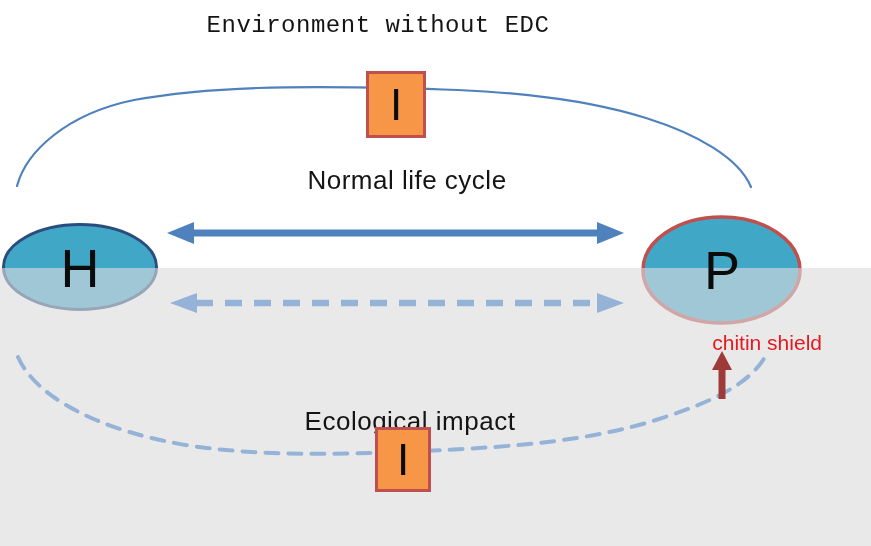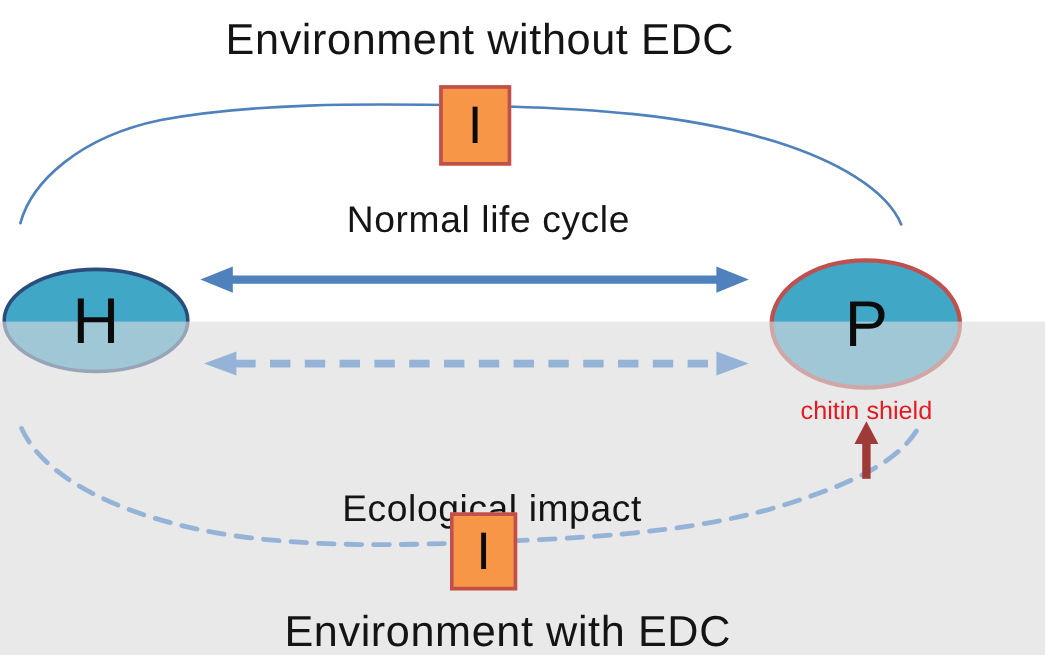--- a/index.html
+++ b/index.html
@@ -12,22 +12,22 @@
     overflow:hidden;
   }
   .layer{position:absolute;inset:0;width:871px;height:546px;pointer-events:none;}
   .z1{z-index:1;} .z3{z-index:3;}
   .band{
     position:absolute;left:0;top:268px;width:871px;height:278px;
     background:rgba(220,220,221,0.62);
     z-index:2;
   }
   .lbl{position:absolute;text-align:center;white-space:nowrap;z-index:4;}
-  .t-big{font-size:36px;letter-spacing:0.5px;}
-  .t-mid{font-size:31px;letter-spacing:0.5px;}
+  .t-big{font-size:24px;letter-spacing:0.5px;font-family:Liberation Mono, monospace;}
+  .t-mid{font-size:26px;letter-spacing:0.5px;}
   .t-red{font-size:21px;color:var(--c-red_text,#E5191F);}
   .node-letter{
     position:absolute;z-index:4;width:100px;height:60px;
     display:flex;align-items:center;justify-content:center;
     font-size:54px;color:#0b0b0b;
   }
   .ibox{
     position:absolute;z-index:4;
     background:var(--c-box_fill,#F79646);
     border:3px solid var(--c-box_border,#C0504D);
@@ -83,24 +83,23 @@
   <div class="ibox ibox-top">
     <span>I</span>
   </div>
 
   <div class="lbl t-mid" style="left:257px;top:165px;width:300px;">Normal life cycle</div>
 
   <div class="node-letter" style="left:30px;top:238px;">H</div>
   <div class="node-letter" style="left:672px;top:240px;">P</div>
 
 
-  <div class="lbl t-red" style="left:622px;top:331px;width:200px;">chitin shield</div>
+  <div class="lbl t-red" style="left:622px;top:331px;width:200px;text-align:right;">chitin shield</div>
 
   <div class="lbl t-mid" style="left:260px;top:382px;width:300px;margin-top:24px;">Ecological  impact</div>
 
 
   <div class="ibox ibox-bottom">
     <span>I</span>
   </div>
 
-  <div class="lbl t-big" style="left:237px;top:505px;width:360px;">Environment with EDC</div>
 
 </div>
 
 </body></html>

